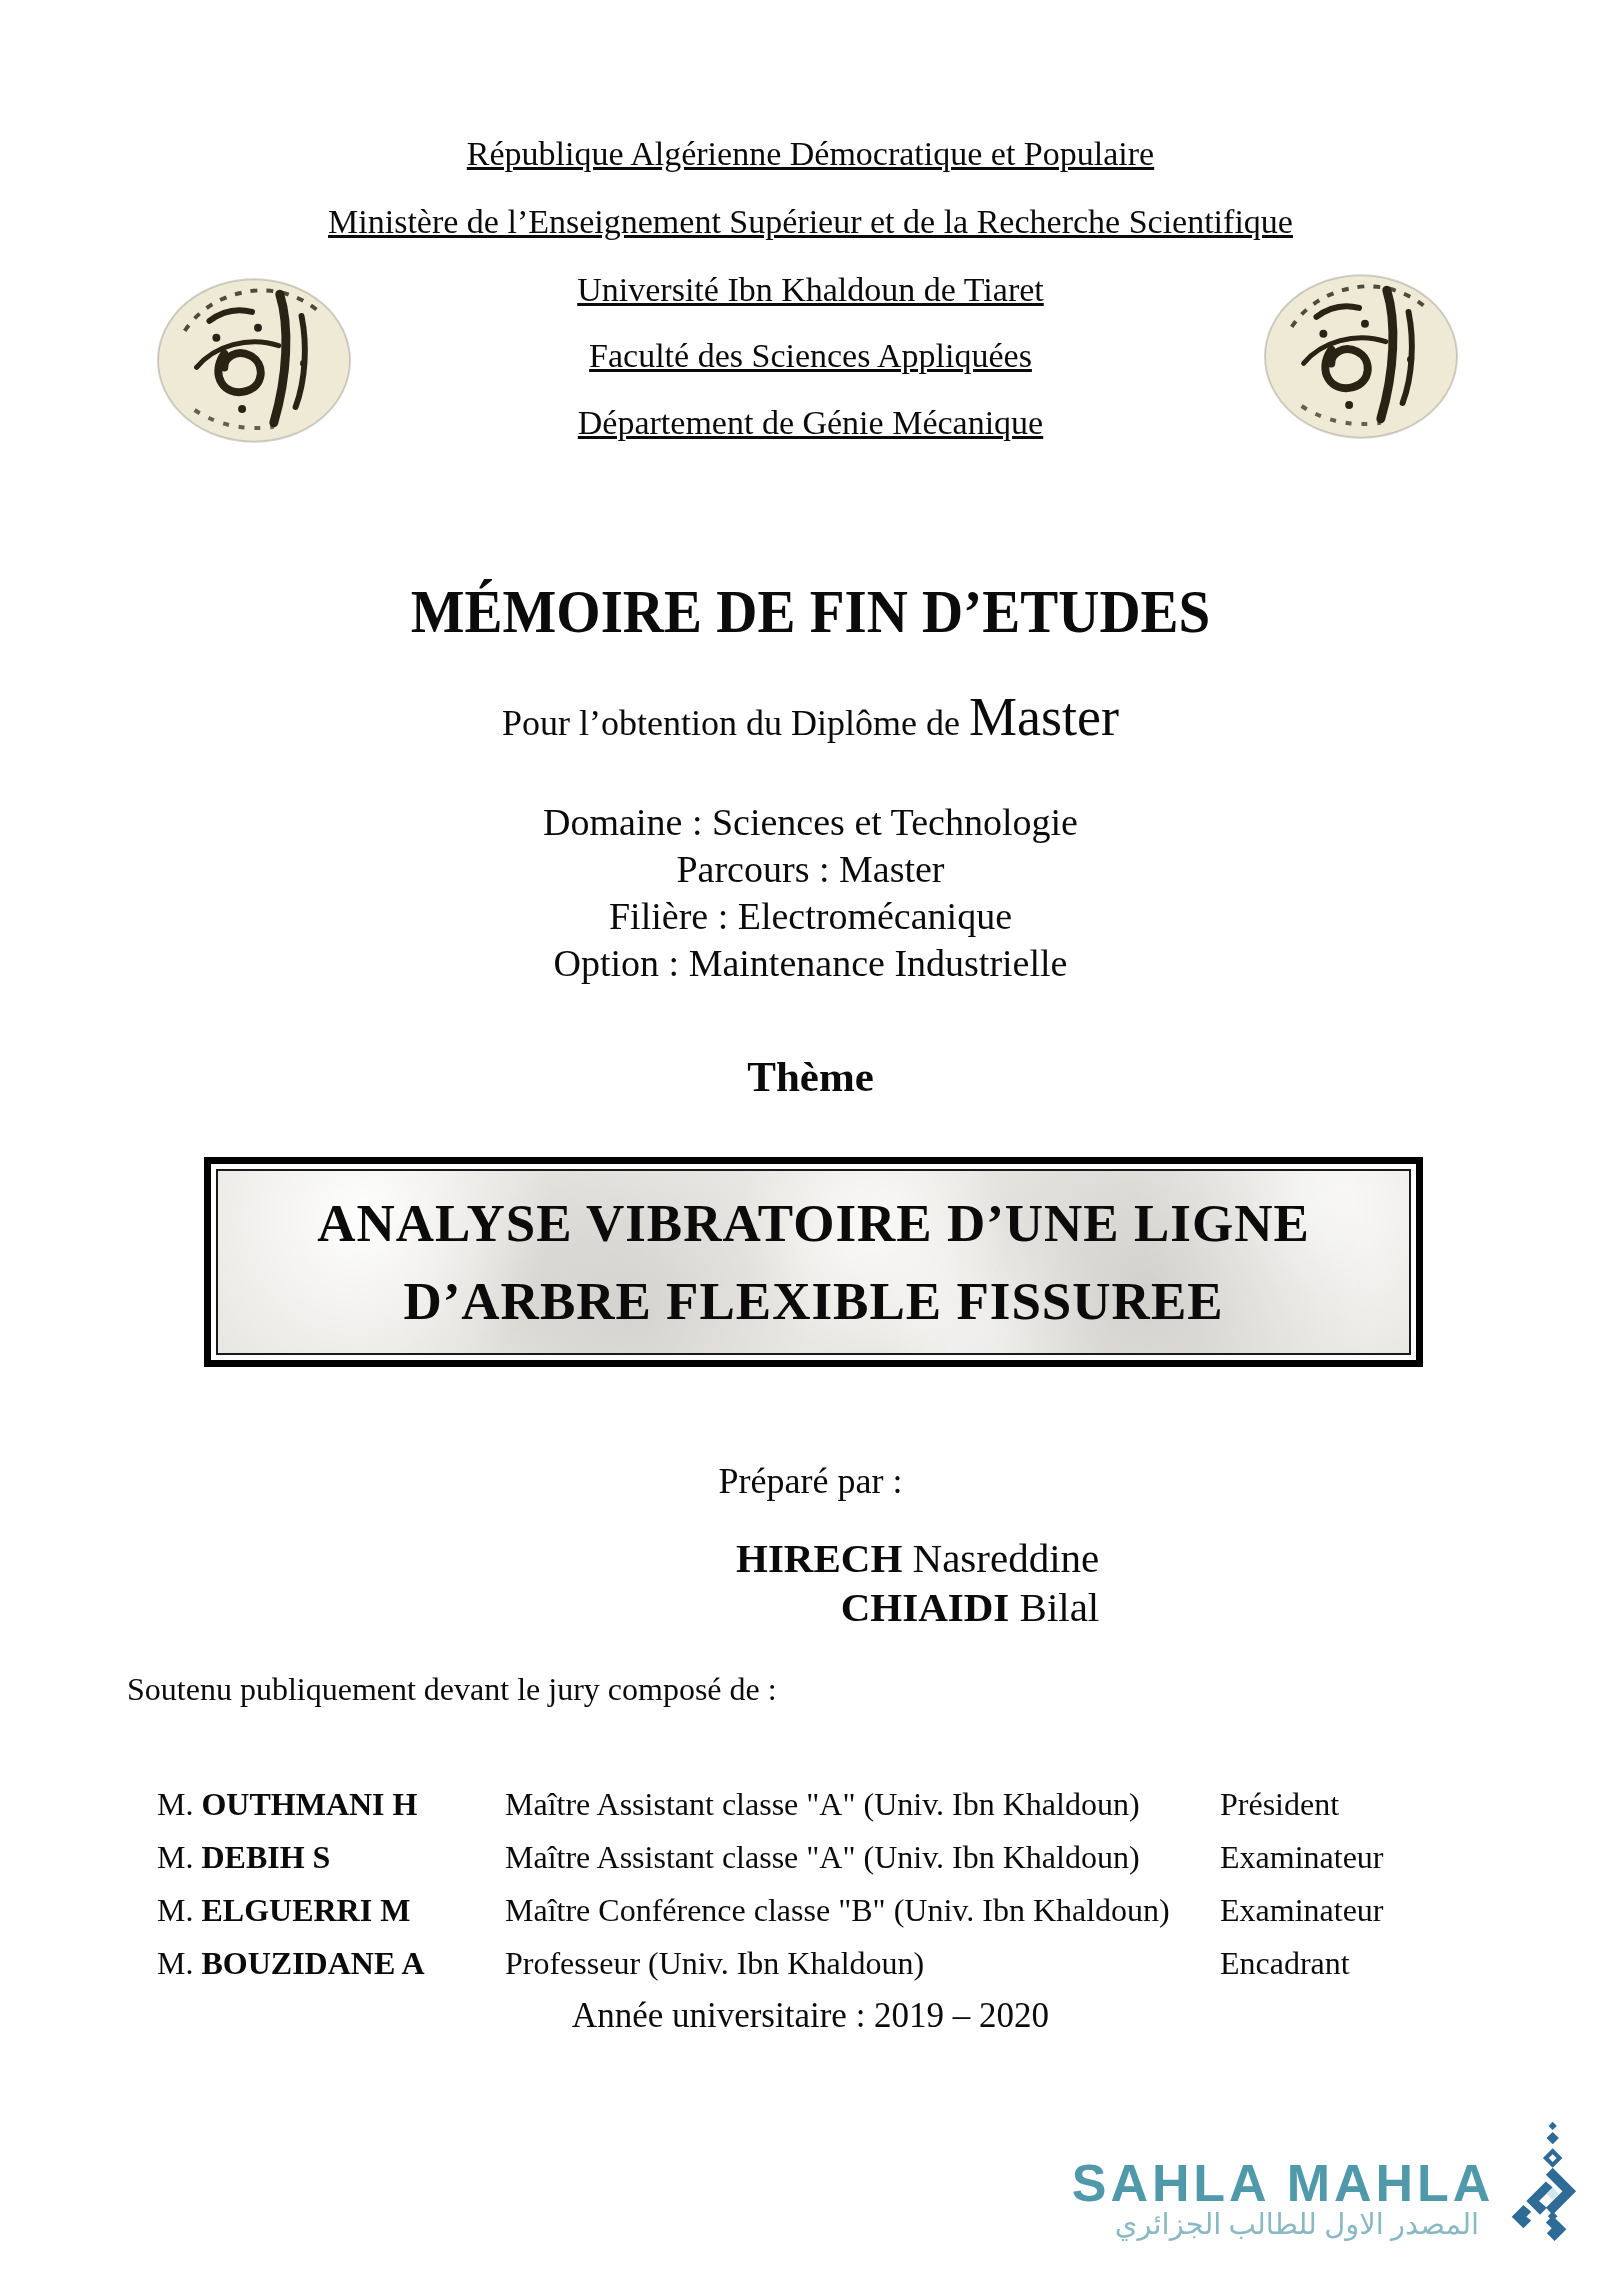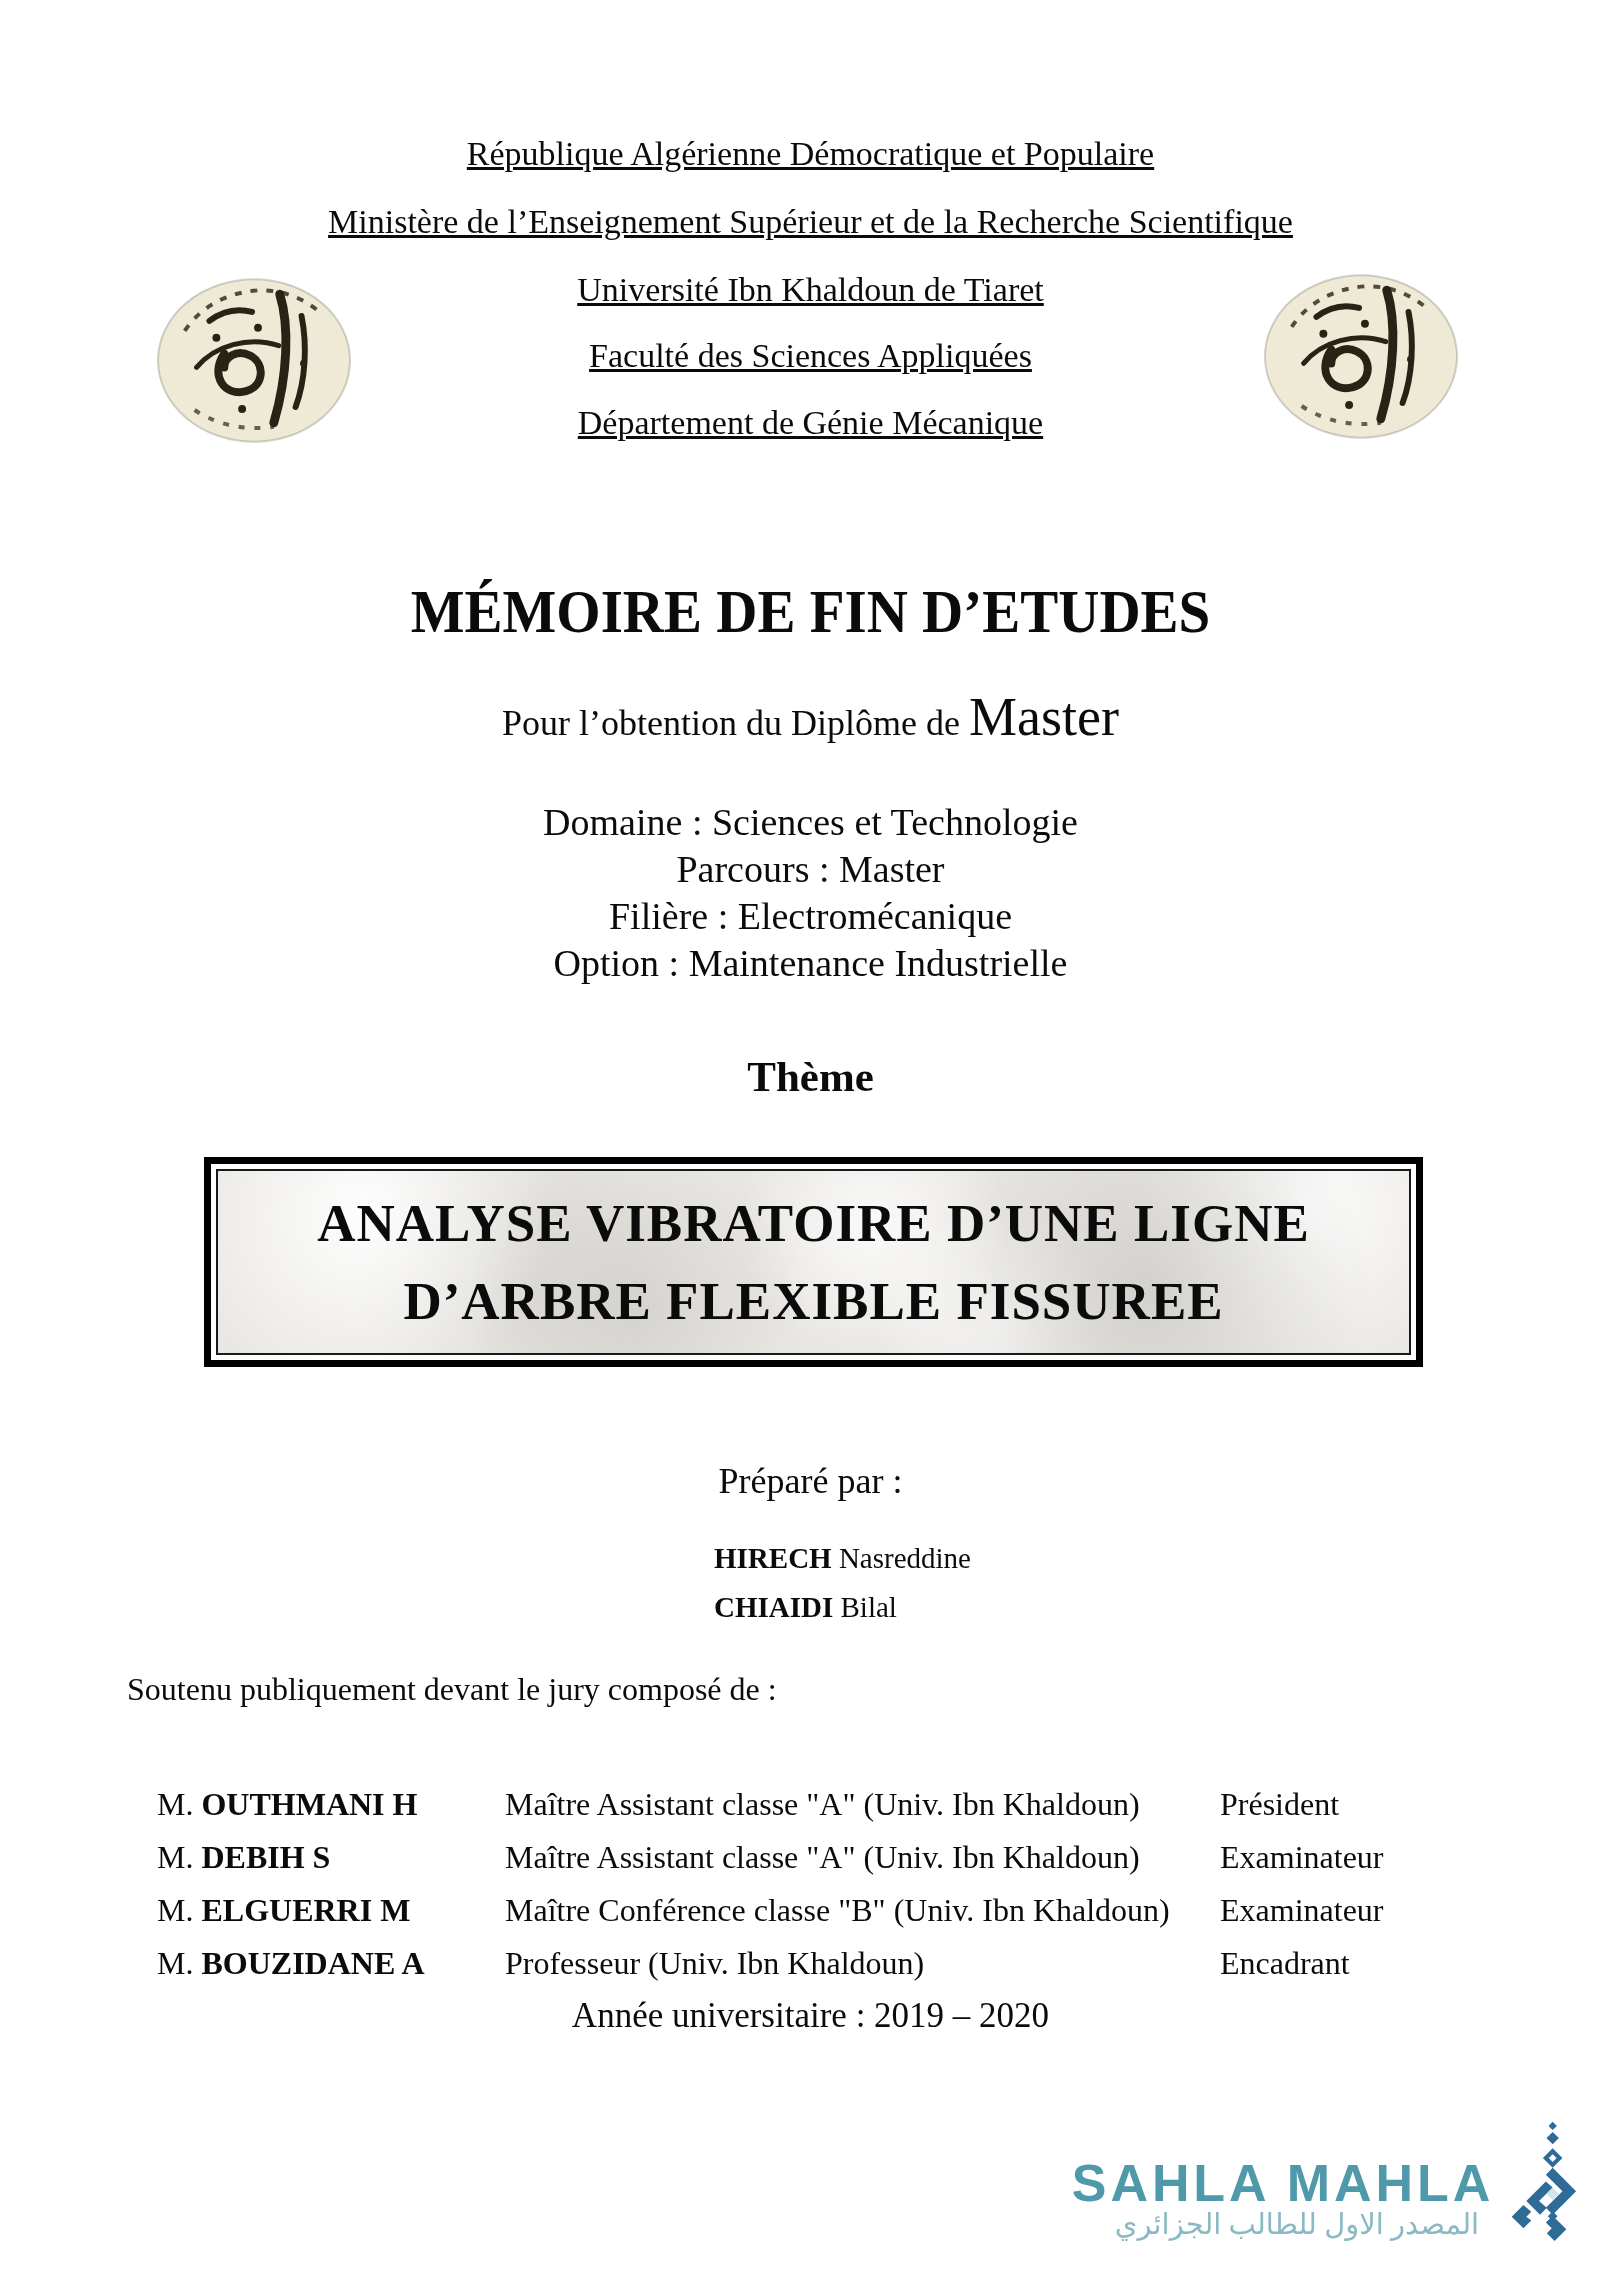--- a/index.html
+++ b/index.html
@@ -33,21 +33,21 @@
       radial-gradient(circle at 12% 25%, rgba(255,255,255,.95) 0, rgba(255,255,255,0) 18%),
       radial-gradient(circle at 35% 75%, rgba(198,196,192,.55) 0, rgba(198,196,192,0) 22%),
       radial-gradient(circle at 55% 30%, rgba(255,255,255,.8) 0, rgba(255,255,255,0) 20%),
       radial-gradient(circle at 78% 65%, rgba(190,188,184,.5) 0, rgba(190,188,184,0) 24%),
       radial-gradient(circle at 92% 20%, rgba(255,255,255,.85) 0, rgba(255,255,255,0) 16%),
       radial-gradient(circle at 25% 55%, rgba(205,203,199,.4) 0, rgba(205,203,199,0) 18%),
       radial-gradient(circle at 65% 85%, rgba(255,255,255,.7) 0, rgba(255,255,255,0) 15%);}
   .theme-title{font-size:53px;font-weight:bold;line-height:78px;letter-spacing:1px;}
 
   .prepared-heading{top:1460px;font-size:36px;}
-  .authors{position:absolute;left:714px;top:1534px;font-size:29px;line-height:49px;white-space:nowrap;}
+  .authors{position:absolute;left:736px;top:1534px;font-size:41px;line-height:49px;white-space:nowrap;text-align:right;}
   .authors .last{font-weight:bold;}
 
   .jury-intro{position:absolute;left:127px;top:1671px;font-size:32px;}
   .jury{position:absolute;left:157px;top:1786px;width:1372px;font-size:32px;}
   .jury-row{position:relative;height:53px;white-space:nowrap;}
   .jury-row .name-cell{position:absolute;left:0;}
   .jury-row .name-cell b{font-weight:bold;}
   .jury-row .title-cell{position:absolute;left:348px;}
   .jury-row .role-cell{position:absolute;left:1063px;}
   .year-line{top:1996px;font-size:35px;}

